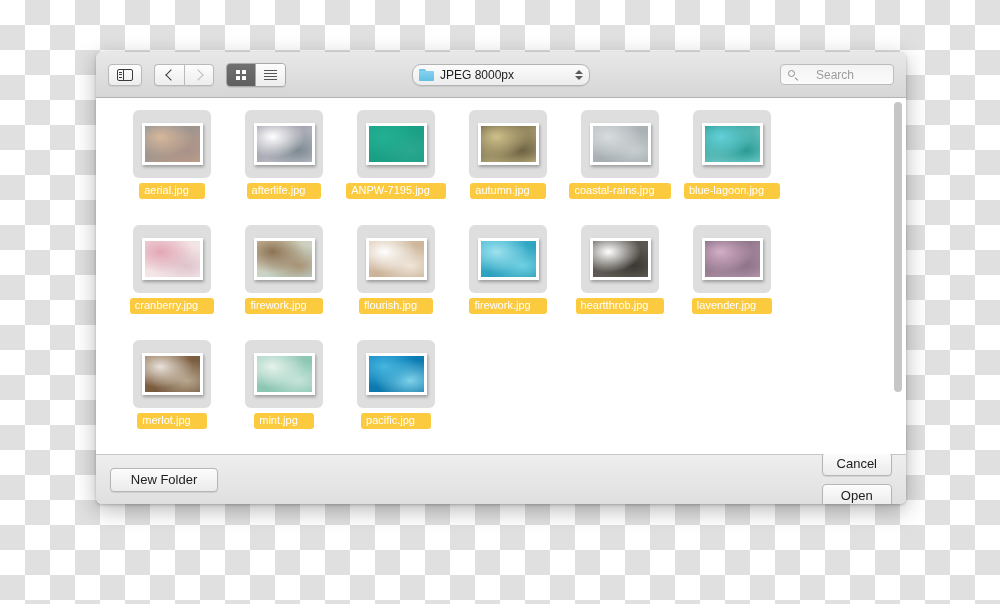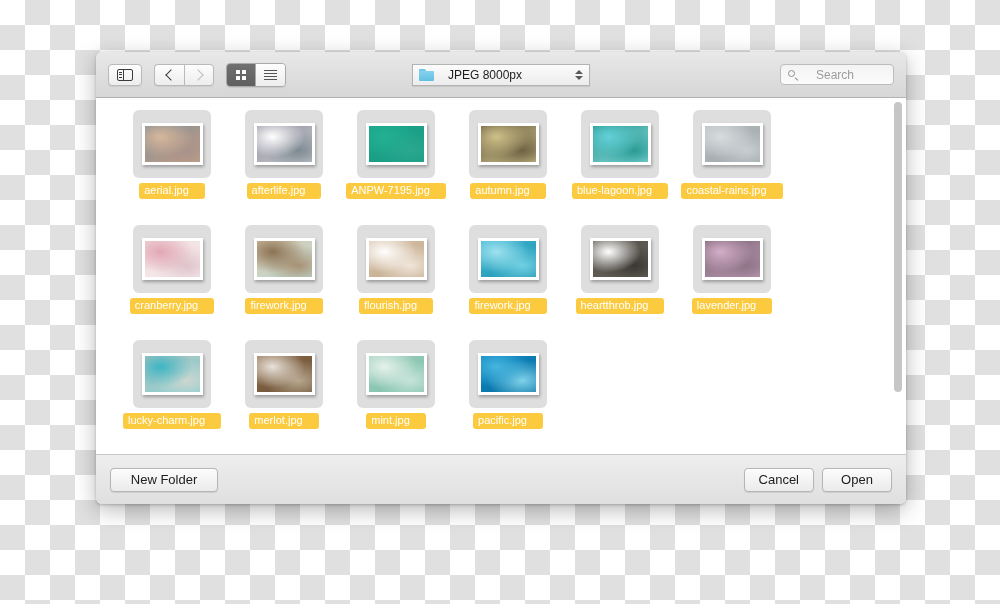--- a/index.html
+++ b/index.html
@@ -120,28 +120,27 @@
 
   
   #path-popup-button {
     position: absolute;
     left: 50%;
     transform: translateX(-50%);
     width: 178px;
     height: 22px;
     background: linear-gradient(to bottom, #fcfcfc 0%, #ececec 100%);
     border: 1px solid #b3b3b3;
-    border-radius: 0;
+    border-radius: 9px;
     box-shadow: 0 1px 1px rgba(0,0,0,0.08);
     display: flex;
     align-items: center;
     padding: 0 6px;
     box-sizing: border-box;
     cursor: default;
-    gap: 8px;
   }
   #path-popup-label {
     font-size: 12px;
     color: #1c1c1c;
     margin-left: 6px;
     white-space: nowrap;
     flex: 1;
   }
   .folder-icon {
     width: 15px;
@@ -360,20 +359,21 @@
     height: 24px;
     padding: 0 14px;
     cursor: default;
     box-sizing: border-box;
   }
   #new-folder-button { min-width: 108px; }
   #bottom-right-group {
     margin-left: auto;
     display: flex;
     gap: 8px;
+    flex-direction: column;
   }
   #cancel-button { min-width: 70px; }
   #open-button { min-width: 70px; }
 </style>
 </head>
 <body>
 
 <div id="dialog-window">
 
   <div id="toolbar">
@@ -461,36 +461,36 @@
           <div class="thumb-tile">
             <div class="thumb-frame">
               <div class="thumb-img" style="background: radial-gradient(at 28% 30%, rgb(207, 192, 137) 0%, transparent 58%), radial-gradient(at 75% 68%, rgb(109, 98, 67) 0%, transparent 60%), linear-gradient(150deg, rgb(92, 82, 56) 0%, rgb(217, 203, 146) 100%);"></div>
             </div>
           </div>
           <div class="file-label">autumn.jpg</div>
         </div>
         <div class="file-cell">
           <div class="thumb-tile">
             <div class="thumb-frame">
+              <div class="thumb-img" style="background: radial-gradient(at 28% 30%, rgb(216, 220, 221) 0%, transparent 58%), radial-gradient(at 75% 68%, rgb(200, 206, 208) 0%, transparent 60%), linear-gradient(150deg, rgb(185, 191, 194) 0%, rgb(154, 163, 168) 100%);"></div>
+            </div>
+          </div>
+          <div class="file-label">coastal-rains.jpg</div>
+        </div>
+        <div class="file-cell">
+          <div class="thumb-tile">
+            <div class="thumb-frame">
               <div class="thumb-img" style="background: radial-gradient(at 28% 30%, rgb(98, 208, 216) 0%, transparent 58%), radial-gradient(at 75% 68%, rgb(42, 156, 147) 0%, transparent 60%), linear-gradient(150deg, rgb(31, 143, 132) 0%, rgb(143, 224, 228) 100%);"></div>
             </div>
           </div>
           <div class="file-label">blue-lagoon.jpg</div>
         </div>
         <div class="file-cell">
           <div class="thumb-tile">
             <div class="thumb-frame">
-              <div class="thumb-img" style="background: radial-gradient(at 28% 30%, rgb(216, 220, 221) 0%, transparent 58%), radial-gradient(at 75% 68%, rgb(200, 206, 208) 0%, transparent 60%), linear-gradient(150deg, rgb(185, 191, 194) 0%, rgb(154, 163, 168) 100%);"></div>
-            </div>
-          </div>
-          <div class="file-label">coastal-rains.jpg</div>
-        </div>
-        <div class="file-cell">
-          <div class="thumb-tile">
-            <div class="thumb-frame">
               <div class="thumb-img" style="background: radial-gradient(at 28% 30%, rgb(226, 166, 180) 0%, transparent 58%), radial-gradient(at 75% 68%, rgb(223, 195, 203) 0%, transparent 60%), linear-gradient(150deg, rgb(240, 218, 221) 0%, rgb(247, 238, 240) 100%);"></div>
             </div>
           </div>
           <div class="file-label">cranberry.jpg</div>
         </div>
         <div class="file-cell">
           <div class="thumb-tile">
             <div class="thumb-frame">
               <div class="thumb-img" style="background: radial-gradient(at 28% 30%, rgb(140, 114, 84) 0%, transparent 58%), radial-gradient(at 75% 68%, rgb(168, 146, 116) 0%, transparent 60%), linear-gradient(150deg, rgb(216, 195, 165) 0%, rgb(191, 224, 221) 100%);"></div>
             </div>
@@ -521,28 +521,20 @@
           </div>
           <div class="file-label">heartthrob.jpg</div>
         </div>
         <div class="file-cell">
           <div class="thumb-tile">
             <div class="thumb-frame">
               <div class="thumb-img" style="background: radial-gradient(at 28% 30%, rgb(212, 174, 200) 0%, transparent 58%), radial-gradient(at 75% 68%, rgb(143, 116, 136) 0%, transparent 60%), linear-gradient(150deg, rgb(111, 91, 107) 0%, rgb(200, 163, 189) 100%);"></div>
             </div>
           </div>
           <div class="file-label">lavender.jpg</div>
-        </div>
-        <div class="file-cell">
-          <div class="thumb-tile">
-            <div class="thumb-frame">
-              <div class="thumb-img" style="background: radial-gradient(at 28% 30%, rgb(63, 182, 196) 0%, transparent 58%), radial-gradient(at 75% 68%, rgb(207, 214, 207) 0%, transparent 60%), linear-gradient(150deg, rgb(185, 194, 187) 0%, rgb(127, 209, 214) 100%);"></div>
-            </div>
-          </div>
-          <div class="file-label">lucky-charm.jpg</div>
         </div>
         <div class="file-cell">
           <div class="thumb-tile">
             <div class="thumb-frame">
               <div class="thumb-img" style="background: radial-gradient(at 28% 30%, rgb(232, 226, 218) 0%, transparent 58%), radial-gradient(at 75% 68%, rgb(184, 168, 143) 0%, transparent 60%), linear-gradient(150deg, rgb(140, 107, 74) 0%, rgb(106, 79, 53) 100%);"></div>
             </div>
           </div>
           <div class="file-label">merlot.jpg</div>
         </div>
         <div class="file-cell">

